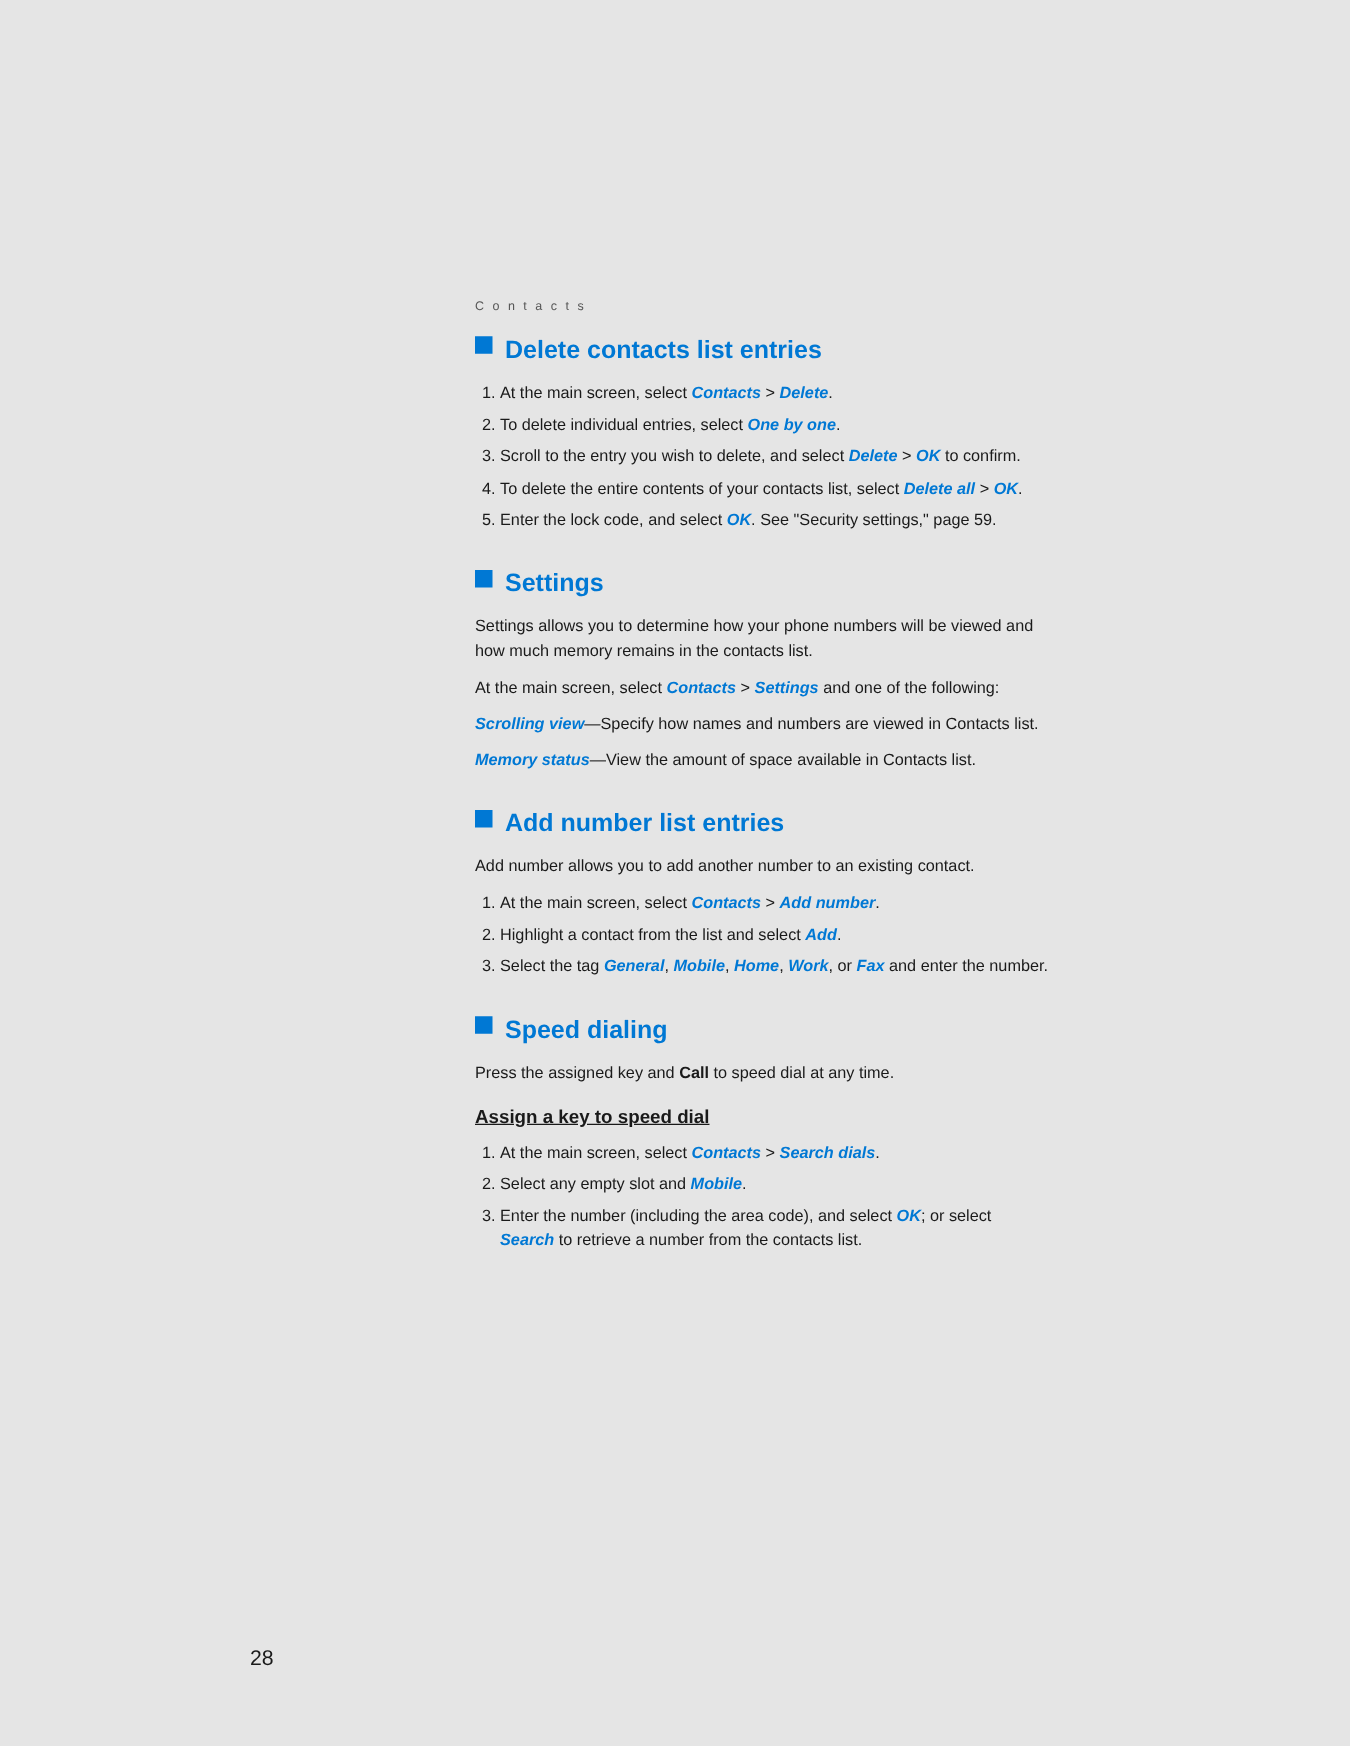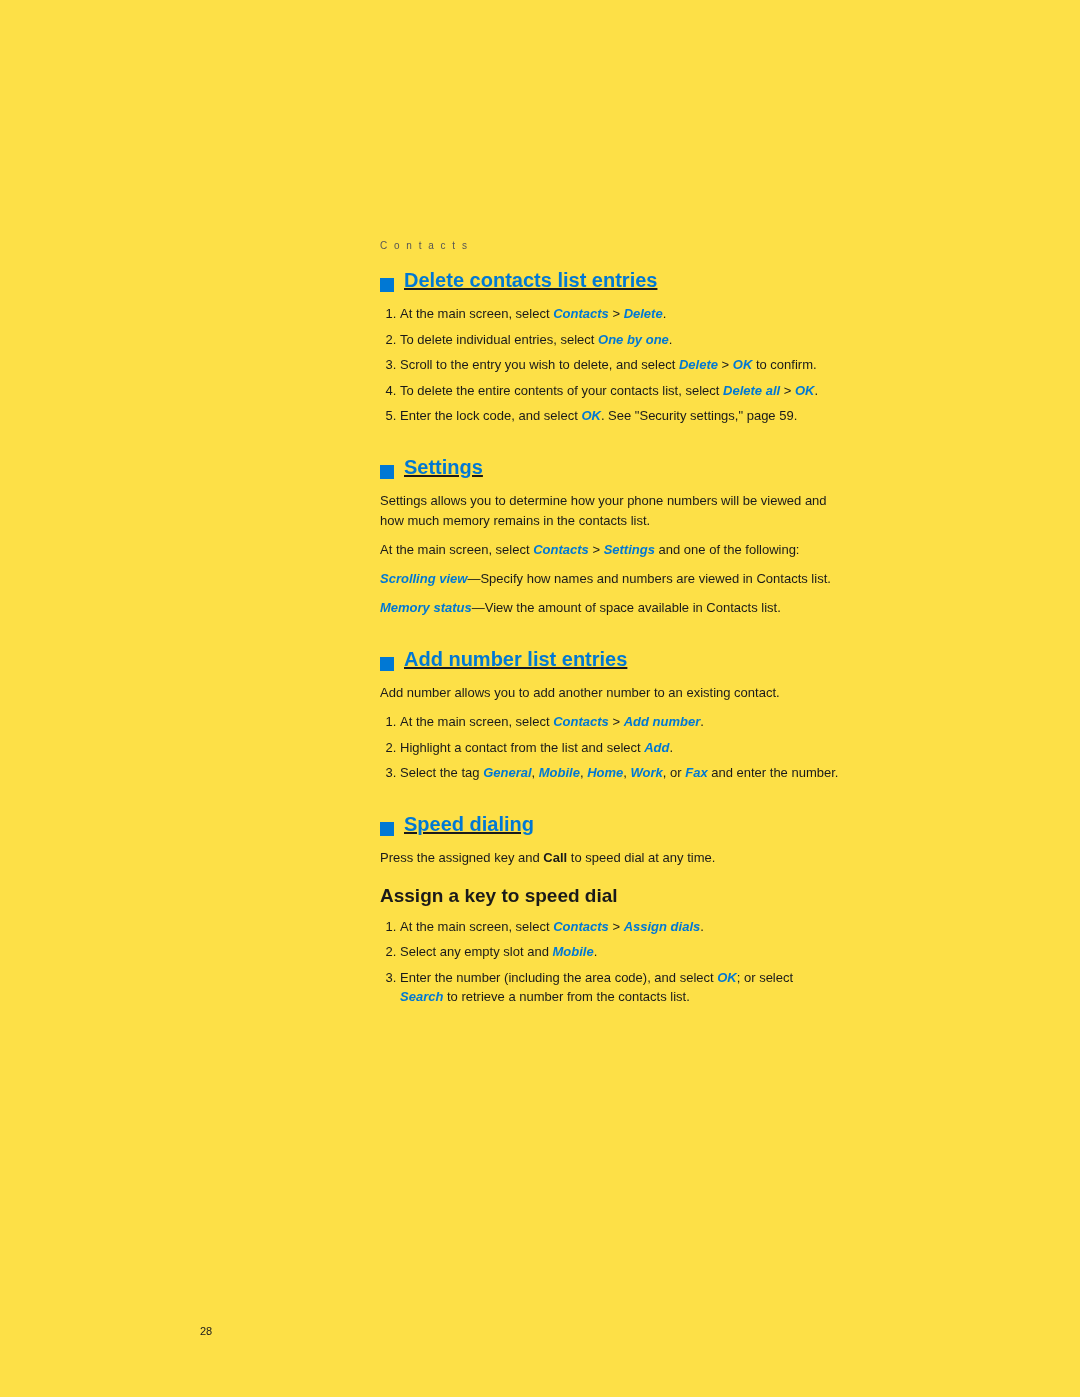--- a/index.html
+++ b/index.html
@@ -13,21 +13,21 @@
       font-family: 'Arial', 'Helvetica', sans-serif;
       font-size: 13px;
       color: #1a1a1a;
       width: 1080px;
       min-height: 1397px;
     }
 
     .page {
       width: 1080px;
       min-height: 1397px;
-      background: #fde047;
+      background: #e5e5e5;
       padding: 0;
       position: relative;
     }
 
     .content-area {
       margin: 0 auto;
       max-width: 720px;
       padding: 240px 60px 80px 200px;
     }
 
@@ -35,24 +35,23 @@
       font-size: 10px;
       letter-spacing: 2px;
       color: #555;
       text-transform: none;
       font-weight: normal;
       margin-bottom: 18px;
     }
 
     .section-heading {
       display: flex;
-      align-items: flex-end;
+      align-items: flex-start;
       margin-bottom: 12px;
       margin-top: 0;
-      text-decoration: underline;
     }
 
     .section-heading .blue-square {
       width: 14px;
       height: 14px;
       background: #0078d4;
       margin-right: 10px;
       flex-shrink: 0;
     }
 
@@ -86,32 +85,33 @@
     }
 
     a, .link {
       color: #0078d4;
       text-decoration: none;
       font-style: italic;
       font-weight: bold;
     }
 
     .sub-heading {
-      font-size: 19px;
-      font-weight: bold;
-      color: #1a1a1a;
+      font-size: 15px;
+      font-weight: bold;
+      color: #1a1a1a;
+      text-decoration: underline;
       margin-bottom: 10px;
       margin-top: 0;
     }
 
     .page-number {
       position: absolute;
       bottom: 60px;
       left: 200px;
-      font-size: 11px;
+      font-size: 17px;
       color: #1a1a1a;
     }
 
     strong {
       font-weight: bold;
       font-style: normal;
     }
   </style>
 </head>
 <body>
@@ -187,21 +187,21 @@
         <h2>Speed dialing</h2>
       </div>
       <p>
         Press the assigned key and <strong>Call</strong> to speed dial at any time.
       </p>
 
       <div class="section-block" style="margin-top: 16px;">
         <h3 class="sub-heading">Assign a key to speed dial</h3>
         <ol>
           <li>
-            At the main screen, select <span class="link">Contacts</span> &gt; <span class="link">Assign dials</span>.
+            At the main screen, select <span class="link">Contacts</span> &gt; <span class="link">Search dials</span>.
           </li>
           <li>
             Select any empty slot and <span class="link">Mobile</span>.
           </li>
           <li>
             Enter the number (including the area code), and select <span class="link">OK</span>; or select <span class="link">Search</span> to retrieve a number from the contacts list.
           </li>
         </ol>
       </div>
     </div>

